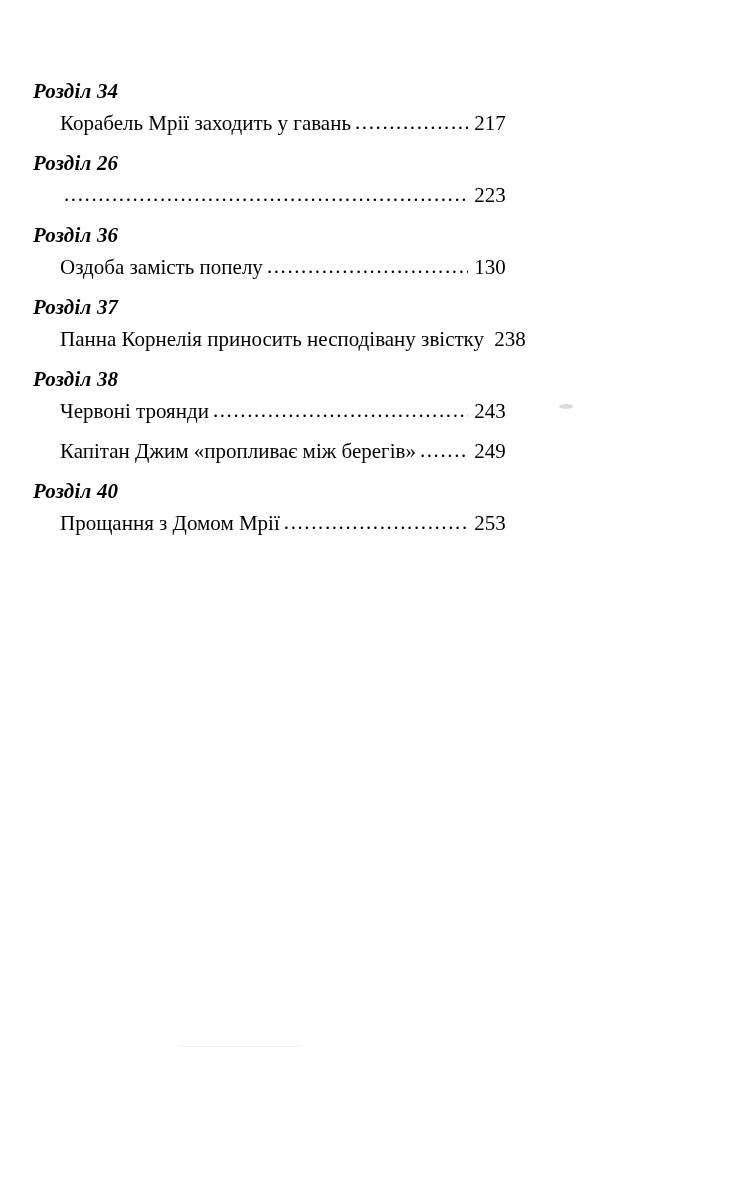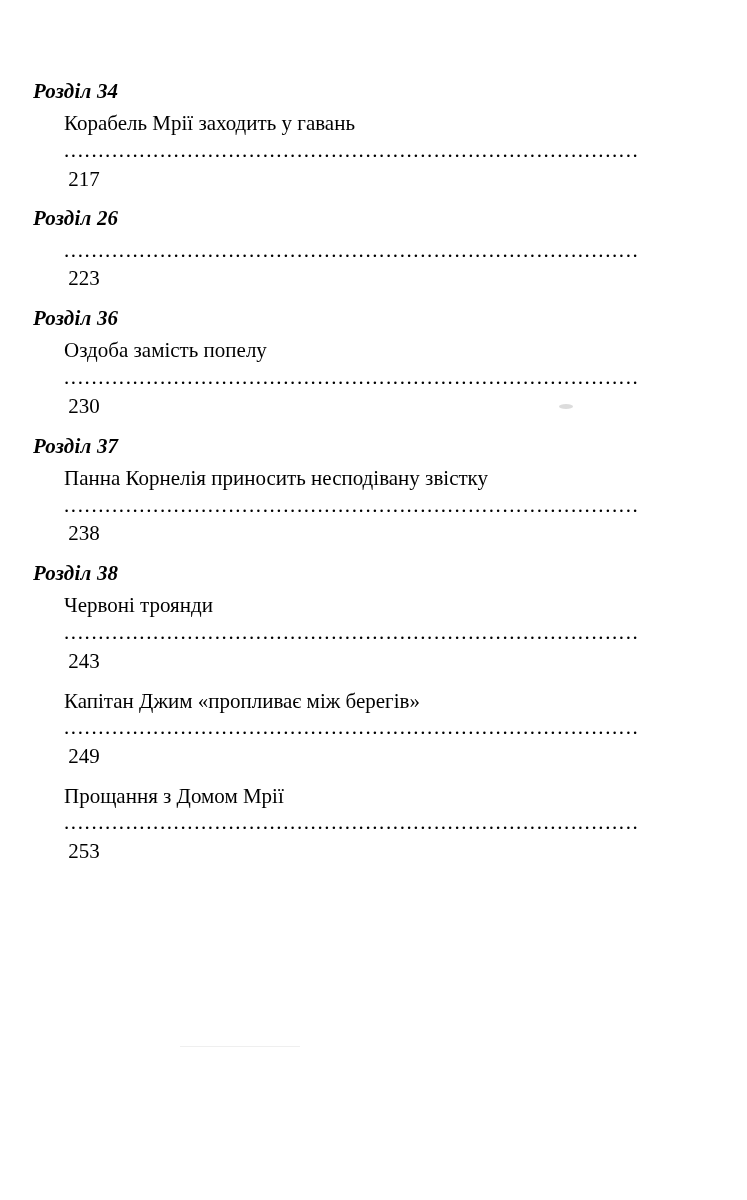--- a/index.html
+++ b/index.html
@@ -40,21 +40,20 @@
   }
   .entry-line {
     display: flex;
     align-items: baseline;
     font-size: 21px;
     line-height: 1.32;
     padding-left: 27px;
     margin-top: 5px;
     margin-bottom: 12px;
     white-space: nowrap;
-    flex-direction: column;
   }
   .entry-title {
     flex: 0 0 auto;
   }
   .dots {
     flex: 1 1 auto;
     overflow: hidden;
     white-space: nowrap;
     margin: 0 2px 0 4px;
     font-size: 21px;
@@ -110,21 +109,21 @@
         <span class="dots">....................................................................................</span>
         <span class="page-num">223</span>
       </div>
     </div>
 
     <div class="toc-entry">
       <div class="chapter-label">Розділ 36</div>
       <div class="entry-line">
         <span class="entry-title">Оздоба замість попелу</span>
         <span class="dots">....................................................................................</span>
-        <span class="page-num">230</span>
+        <span class="page-num">130</span>
       </div>
     </div>
 
     <div class="toc-entry">
       <div class="chapter-label">Розділ 37</div>
       <div class="entry-line">
         <span class="entry-title">Панна Корнелія приносить несподівану звістку</span>
         <span class="dots">....................................................................................</span>
         <span class="page-num">238</span>
       </div>
@@ -141,20 +140,21 @@
 
     <div class="toc-entry">
       <div class="entry-line">
         <span class="entry-title">Капітан Джим «пропливає між берегів»</span>
         <span class="dots">....................................................................................</span>
         <span class="page-num">249</span>
       </div>
     </div>
 
     <div class="toc-entry">
+      <div class="chapter-label">Розділ 40</div>
       <div class="entry-line">
         <span class="entry-title">Прощання з Домом Мрії</span>
         <span class="dots">....................................................................................</span>
         <span class="page-num">253</span>
       </div>
     </div>
 
   </div>
 
   <div class="scan-mark"></div>

